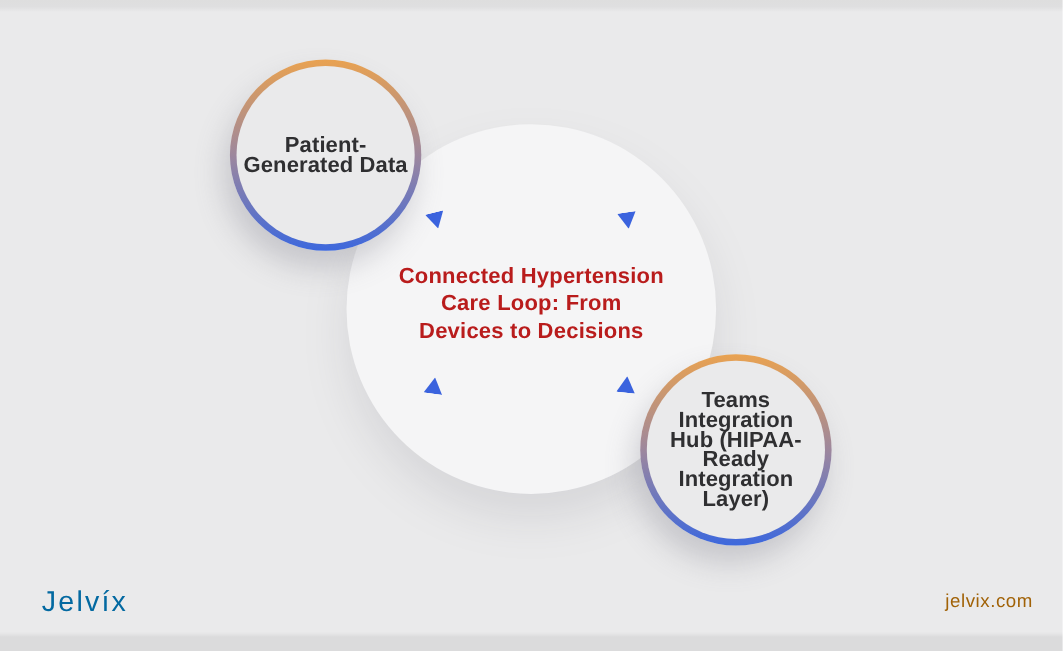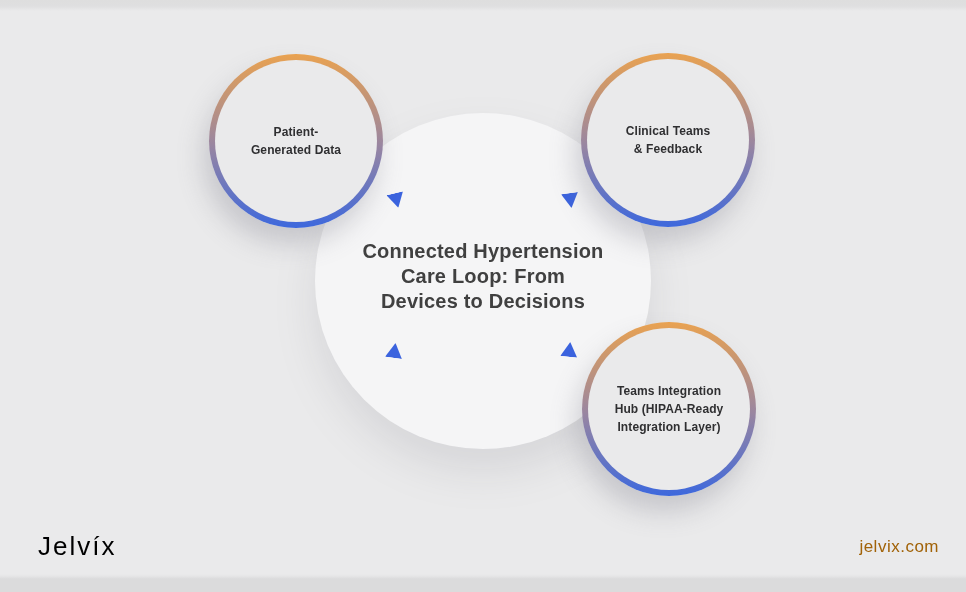--- a/index.html
+++ b/index.html
@@ -22,21 +22,21 @@
     border-radius: 50%;
     background: #f5f5f6;
     box-shadow: 0 22px 40px rgba(130,130,140,0.18);
     z-index: 1;
     display: flex; align-items: center; justify-content: center;
   }
   .center-title {
     font-size: 20px;
     font-weight: bold;
     line-height: 25px;
-    color: #404040;
+    color: #b91c1c;
     text-align: center;
     white-space: pre-line;
     letter-spacing: 0.2px;
     margin-top: -10px;
   }
 
   
   .node {
     position: absolute;
     width: 174px; height: 174px;
@@ -48,21 +48,21 @@
     z-index: 3;
   }
   .node-inner {
     width: 100%; height: 100%;
     border-radius: 50%;
     background: #eaeaeb;
     display: flex; align-items: center; justify-content: center;
     text-align: center;
   }
   .node-label {
-    font-size: 12px;
+    font-size: 20px;
     font-weight: bold;
     line-height: 18px;
     color: #2f2f31;
     white-space: pre-line;
     letter-spacing: 0.1px;
   }
   .node-tl { left: 209px; top: 54px; }
   .node-tr { left: 581px; top: 53px; }
   .node-bl { left: 210px; top: 324px; }
   .node-br { left: 582px; top: 322px; }
@@ -79,21 +79,21 @@
   .a-tr { left: 562px; top: 193px; transform: rotate(-8deg); }
   .a-bl { left: 386px; top: 343px; transform: rotate(8deg); }
   .a-br { left: 561px; top: 342px; transform: rotate(6deg); }
 
   
   .footer-logo {
     position: absolute;
     left: 38px; top: 531px;
     font-size: 26px;
     font-weight: 400;
-    color: #000000;
+    color: #0369a1;
     letter-spacing: 2px;
     z-index: 4;
   }
   .footer-url {
     position: absolute;
     right: 27px; top: 537px;
     font-size: 17px;
     color: #a16207;
     letter-spacing: 0.5px;
     z-index: 4;
@@ -115,26 +115,20 @@
   <div class="arrow arrow-up a-bl" style="background:#3B63DE"></div>
   <div class="arrow arrow-up a-br" style="background:#3B63DE"></div>
 
   <div class="node node-tl">
     <div class="node-inner">
       <div class="node-label">Patient-
 Generated Data</div>
     </div>
   </div>
 
-  <div class="node node-tr">
-    <div class="node-inner">
-      <div class="node-label">Clinical Teams
-&amp; Feedback</div>
-    </div>
-  </div>
 
 
   <div class="node node-br">
     <div class="node-inner">
       <div class="node-label">Teams Integration
 Hub (HIPAA-Ready
 Integration Layer)</div>
     </div>
   </div>
 

